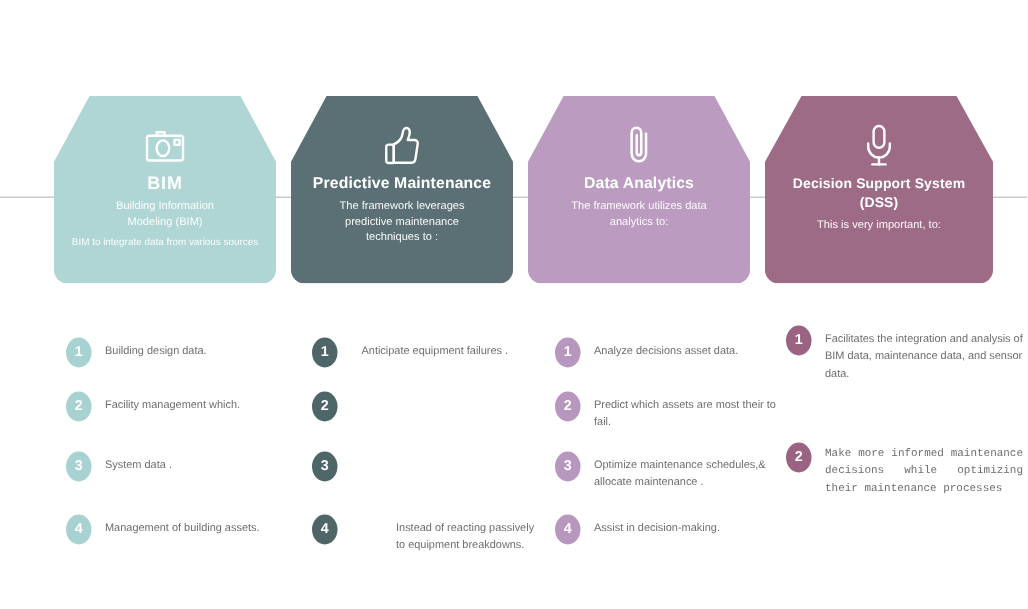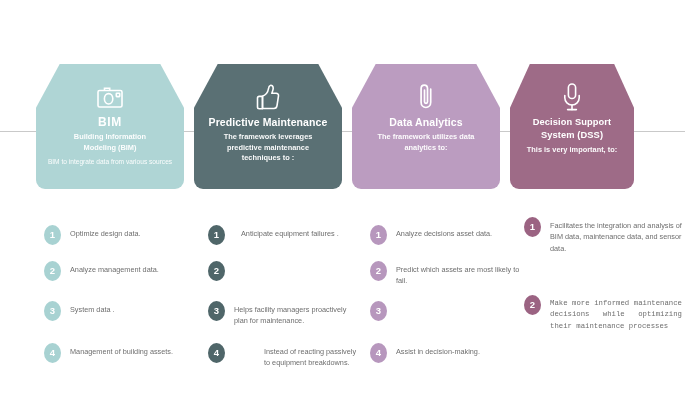--- a/index.html
+++ b/index.html
@@ -50,21 +50,21 @@
     text-align: center;
     -webkit-clip-path: polygon(16% 0%, 84% 0%, 100% 35%, 100% 100%, 0% 100%, 0% 35%);
     clip-path: polygon(16% 0%, 84% 0%, 100% 35%, 100% 100%, 0% 100%, 0% 35%);
     border-radius: 9px;
     box-sizing: border-box;
     padding-top: 16px;
   }
   .hex-card.c0 { left: 36px;  }
   .hex-card.c1 { left: 194px; }
   .hex-card.c2 { left: 352px; }
-  .hex-card.c3 { left: 510px; width: 124px; }
+  .hex-card.c3 { left: 510px; width: 152px; }
 
   .hex-icon {
     height: 34px;
     display: flex;
     align-items: center;
     justify-content: center;
     margin-bottom: 2px;
   }
   .hex-icon svg { display: block; }
 
@@ -74,21 +74,21 @@
     line-height: 13px;
     letter-spacing: .1px;
     padding: 0 5px;
   }
   .hex-card.c0 .hex-title { font-size: 12px; letter-spacing: .6px; }
   .hex-card.c3 .hex-title { font-size: 9.3px; }
 
   .hex-sub {
     font-size: 7.4px;
     line-height: 10.5px;
-    font-weight: bold;
+    font-weight: normal;
     padding: 3px 8px 0 8px;
     opacity: .96;
   }
   .hex-note {
     font-size: 6.6px;
     line-height: 10px;
     padding: 4px 3px 0 3px;
     opacity: .95;
   }
 
@@ -194,63 +194,63 @@
       <div class="hex-sub">This is very important, to:</div>
       <div class="hex-note"></div>
     </div>
 
   </div>
 
   <div class="lists">
     <div class="list-col l0">
         <div class="list-item" style="top: 22px;">
           <div class="badge" style="background: rgb(168, 210, 210);">1</div>
-          <div class="item-text" style="color: rgb(110, 110, 110);">Optimize design data.</div>
+          <div class="item-text" style="color: rgb(110, 110, 110);">Building design data.</div>
         </div>
         <div class="list-item" style="top: 58px;">
           <div class="badge" style="background: rgb(168, 210, 210);">2</div>
-          <div class="item-text" style="color: rgb(110, 110, 110);">Analyze management data.</div>
+          <div class="item-text" style="color: rgb(110, 110, 110);">Facility management which.</div>
         </div>
         <div class="list-item" style="top: 98px;">
           <div class="badge" style="background: rgb(168, 210, 210);">3</div>
           <div class="item-text" style="color: rgb(110, 110, 110);">System data .</div>
         </div>
         <div class="list-item" style="top: 140px;">
           <div class="badge" style="background: rgb(168, 210, 210);">4</div>
           <div class="item-text" style="color: rgb(110, 110, 110);">Management of building assets.</div>
         </div>
       </div>
     <div class="list-col l1">
         <div class="list-item" style="top: 22px;">
           <div class="badge" style="background: rgb(79, 102, 105);">1</div>
           <div class="item-text" style="color: rgb(110, 110, 110); margin-left: 16px;">Anticipate equipment failures .</div>
         </div>
         <div class="list-item" style="top: 58px;">
           <div class="badge" style="background: rgb(79, 102, 105);">2</div>
         </div>
         <div class="list-item" style="top: 98px;">
           <div class="badge" style="background: rgb(79, 102, 105);">3</div>
-          <div class="item-text" style="color: rgb(110, 110, 110);">Helps facility managers proactively plan for maintenance.</div>
         </div>
         <div class="list-item" style="top: 140px;">
           <div class="badge" style="background: rgb(79, 102, 105);">4</div>
           <div class="item-text" style="color: rgb(110, 110, 110); margin-left: 39px;">Instead of reacting passively to equipment breakdowns.</div>
         </div>
       </div>
     <div class="list-col l2">
         <div class="list-item" style="top: 22px;">
           <div class="badge" style="background: rgb(183, 151, 189);">1</div>
           <div class="item-text" style="color: rgb(110, 110, 110);">Analyze decisions asset data.</div>
         </div>
         <div class="list-item" style="top: 58px;">
           <div class="badge" style="background: rgb(183, 151, 189);">2</div>
-          <div class="item-text" style="color: rgb(110, 110, 110);">Predict which assets are most likely to fail.</div>
+          <div class="item-text" style="color: rgb(110, 110, 110);">Predict which assets are most their to fail.</div>
         </div>
         <div class="list-item" style="top: 98px;">
           <div class="badge" style="background: rgb(183, 151, 189);">3</div>
+          <div class="item-text" style="color: rgb(110, 110, 110);">Optimize maintenance schedules,&amp; allocate maintenance .</div>
         </div>
         <div class="list-item" style="top: 140px;">
           <div class="badge" style="background: rgb(183, 151, 189);">4</div>
           <div class="item-text" style="color: rgb(110, 110, 110);">Assist in decision-making.</div>
         </div>
       </div>
     <div class="list-col l3">
         <div class="list-item" style="top: 14px;">
           <div class="badge" style="background: rgb(155, 99, 130);">1</div>
           <div class="item-text" style="color: rgb(110, 110, 110);">Facilitates the integration and analysis of BIM data, maintenance data, and sensor data.</div>

